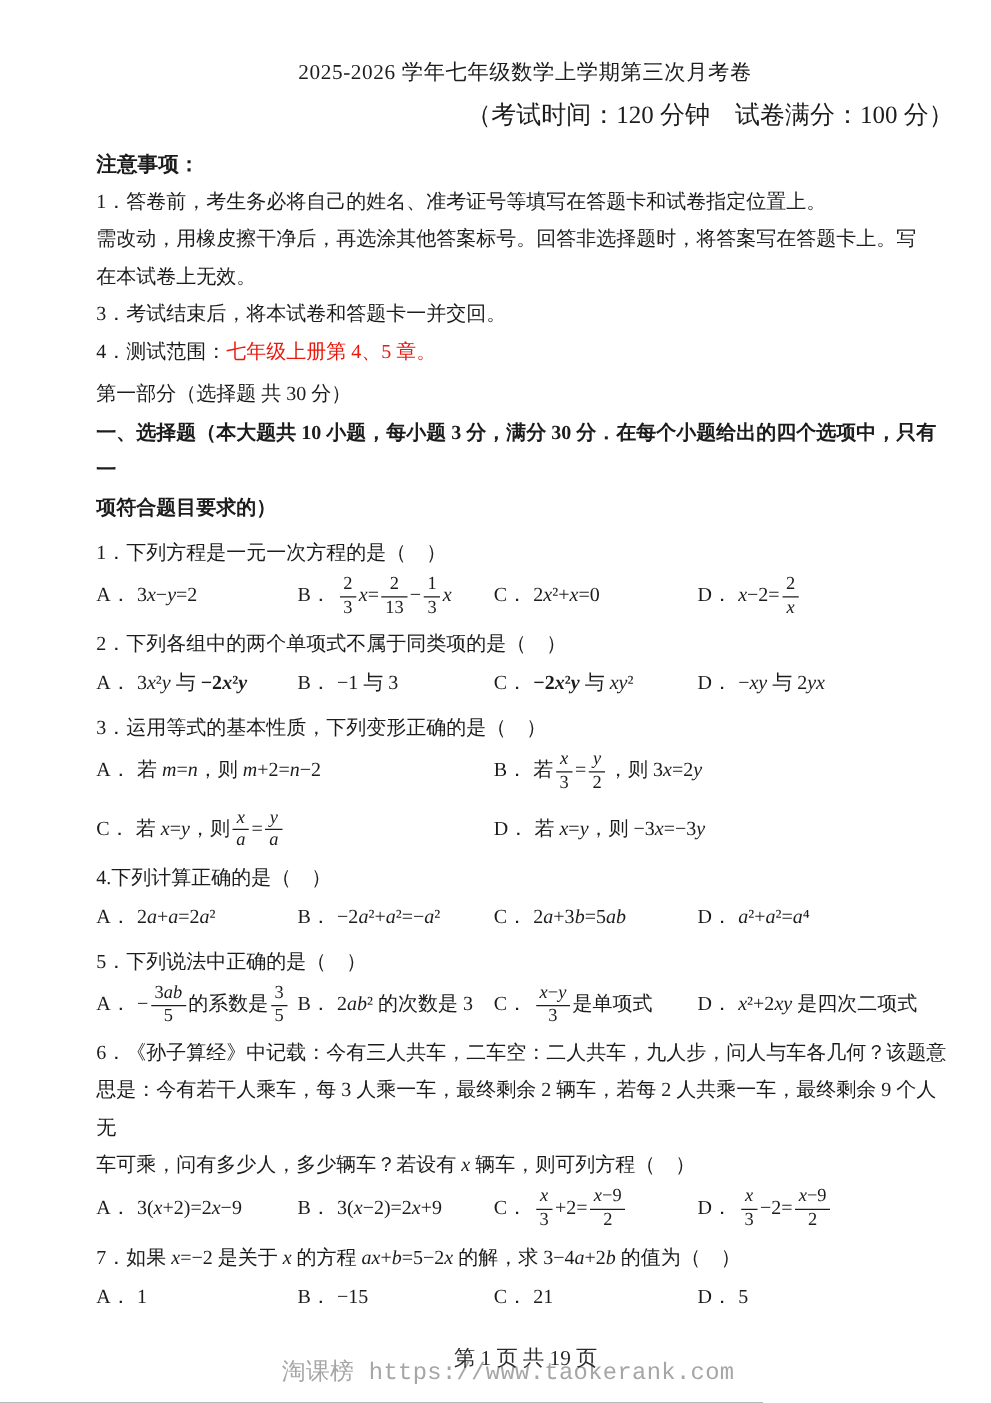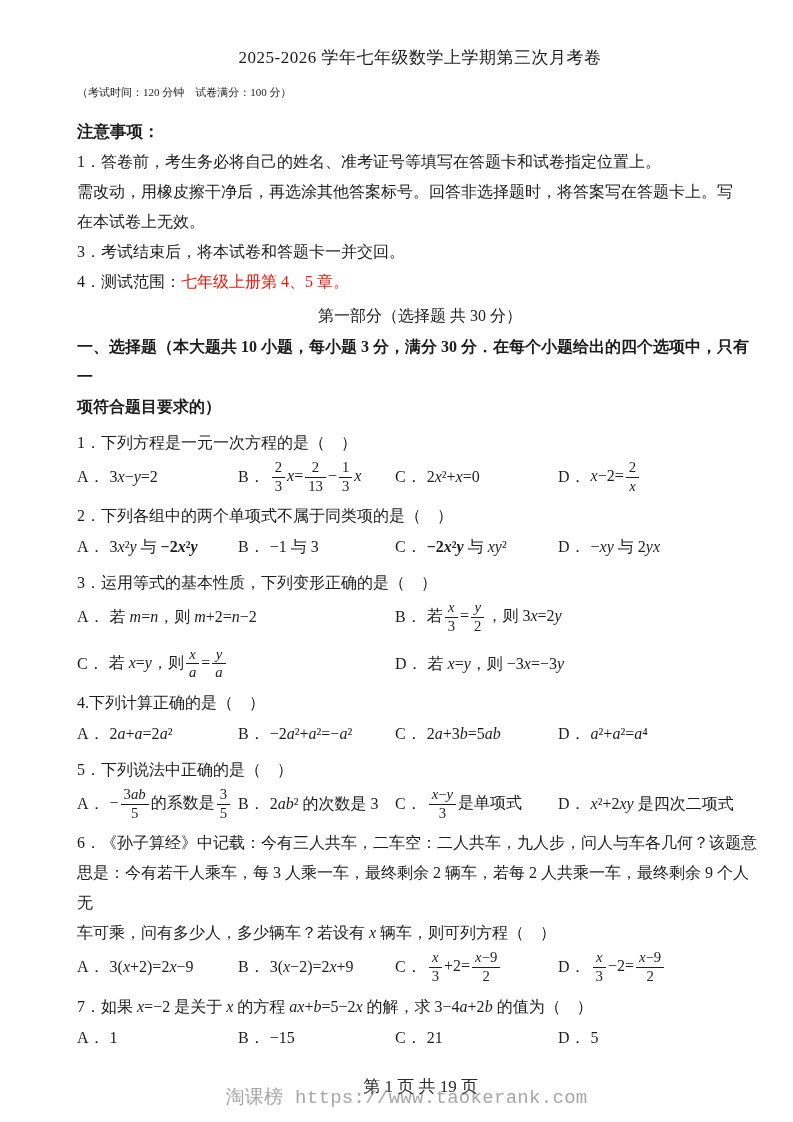--- a/index.html
+++ b/index.html
@@ -5,25 +5,25 @@
   html,body{margin:0;padding:0;background:#888;}
   .page{
     position:relative;width:793px;height:1122px;margin:0 auto;
     background:#ffffff;overflow:hidden;
     font-family:"Liberation Serif","DejaVu Serif",serif;
     color:var(--ink,#1c1c1c);
     padding-left:20px;
   }
   .content{padding:46px 50px 0 57px;font-size:16px;}
   .title{text-align:center;font-size:17px;line-height:24px;letter-spacing:.5px;}
-  .subtitle{text-align:left;font-size:11px;line-height:30px;margin-top:7px;}
+  .subtitle{text-align:right;font-size:20px;line-height:30px;margin-top:7px;}
   .notes-heading{font-weight:bold;font-size:16.5px;line-height:30px;margin-top:10px;}
   .note-line{line-height:30px;}
   .red{color:var(--red,#e8190c);}
-  .section-heading{text-align:center;line-height:32px;margin-top:3px;}
+  .section-heading{text-align:left;line-height:32px;margin-top:3px;}
   .intro-line{font-weight:bold;line-height:30px;font-family:Liberation Serif, serif;}
   .question{margin-top:6px;}
   .stem-line{line-height:30px;}
   .options{display:grid;align-items:center;margin-top:1px;}
   .cols-4{grid-template-columns:161px 157px 163px 1fr;}
   .cols-2{grid-template-columns:318px 1fr;row-gap:10px;}
   .option{line-height:30px;min-height:30px;white-space:nowrap;display:flex;align-items:center;}
   .opt-label{margin-right:5px;}
   .opt-body i, .stem-line i{font-style:italic;}
   .mbold{font-weight:bold;}

